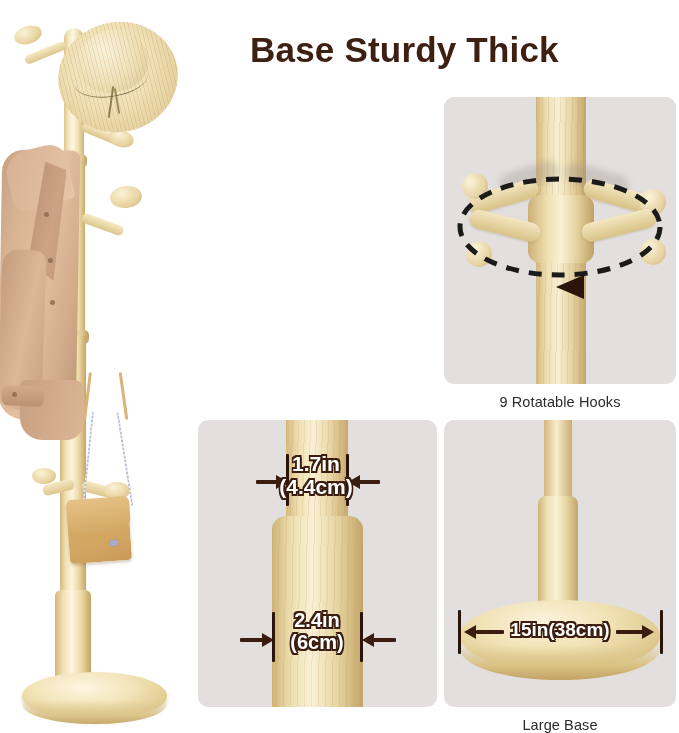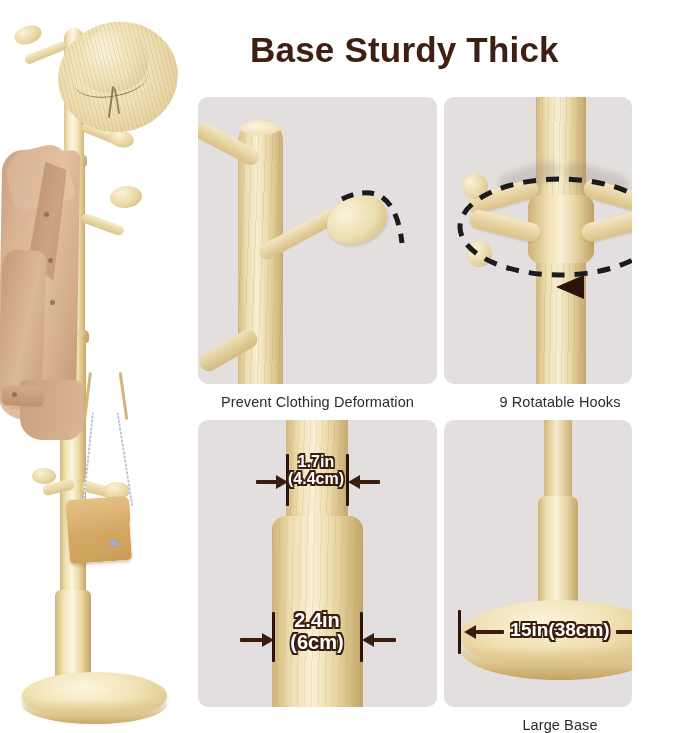--- a/index.html
+++ b/index.html
@@ -159,21 +159,21 @@
   .grid{position:absolute;left:198px;top:97px;width:478px;height:620px;}
   .cellwrap{position:absolute;width:239px;}
   .cell-1{left:0;top:0;}
   .cell-2{left:246px;top:0;}
   .cell-3{left:0;top:323px;}
   .cell-4{left:246px;top:323px;}
   .panel{
     position:relative;width:239px;height:287px;
     background:#e2dfde;border-radius:10px;overflow:hidden;
   }
-  .panel.sm{width:188px;}
+  .panel.sm{width:232px;}
   .caption{
     margin-top:10px;text-align:center;font-size:14.5px;color:#2b2b2b;
     letter-spacing:.1px;
   }
   .caption.sm{width:232px;}
 
   
   .p1-pole{
     position:absolute;left:40px;top:22px;width:45px;height:265px;
     background:linear-gradient(90deg,#d6bc84 0%,#eedfb4 20%,#f8eed2 42%,#e8d5a4 70%,#c9ad72 100%);
@@ -360,35 +360,20 @@
     </div>
 
     <div class="base-disc"></div>
     <div class="base-disc-lip"></div>
   </div>
 
   <div class="title">Base Sturdy Thick</div>
 
   <div class="grid">
 
-    <div class="cellwrap cell-1">
-      <div class="panel">
-        <div class="p1-pole"></div>
-        <div class="p1-pole-grain"></div>
-        <div class="p1-pole-top"></div>
-        <div class="p1-arm-left"></div>
-        <div class="p1-arm-low"></div>
-        <div class="p1-hook-arm"></div>
-        <div class="p1-hook-cap"></div>
-        <svg class="p1-arc" width="80" height="90" style="position:absolute;left:138px;top:72px;">
-          <path d="M 6 30 Q 58 6 66 74" fill="none" stroke="#1b1b1b" stroke-width="5" stroke-linecap="butt" stroke-dasharray="12 9"></path>
-        </svg>
-      </div>
-      <div class="caption">Prevent Clothing Deformation</div>
-    </div>
 
     <div class="cellwrap cell-2">
       <div class="panel sm">
         <div class="p2-pole"></div>
         <div class="p2-pole-grain"></div>
 
         <div class="p2-shadow" style="left:54px;top:70px;width:62px;height:20px;transform:rotate(-18deg);"></div>
         <div class="p2-shadow" style="left:120px;top:72px;width:66px;height:20px;transform:rotate(16deg);"></div>
 
         <div class="p2-hook" style="left:22px;top:80px;width:72px;transform:rotate(-16deg);transform-origin:100% 50%;"></div>
@@ -421,21 +406,21 @@
         <div class="tick" style="left:88px;top:34px;height:52px;"></div>
         <div class="tick" style="left:148px;top:34px;height:52px;"></div>
         <div class="arrow" style="left:58px;top:62px;width:32px;">
           <div class="shaft" style="left:0;width:22px;"></div>
           <div class="headR" style="left:20px;"></div>
         </div>
         <div class="arrow" style="left:150px;top:62px;width:32px;">
           <div class="shaft" style="left:10px;width:22px;"></div>
           <div class="headL" style="left:0;"></div>
         </div>
-        <div class="dimtxt" style="left:68px;top:33px;width:100px;font-size:16px;">
+        <div class="dimtxt" style="left:68px;top:33px;width:100px;font-size:21px;">
           <div>1.7in</div>
           <div>(4.4cm)</div>
         </div>
 
         <div class="tick" style="left:74px;top:192px;height:50px;"></div>
         <div class="tick" style="left:162px;top:192px;height:50px;"></div>
         <div class="arrow" style="left:42px;top:220px;width:34px;">
           <div class="shaft" style="left:0;width:24px;"></div>
           <div class="headR" style="left:22px;"></div>
         </div>

